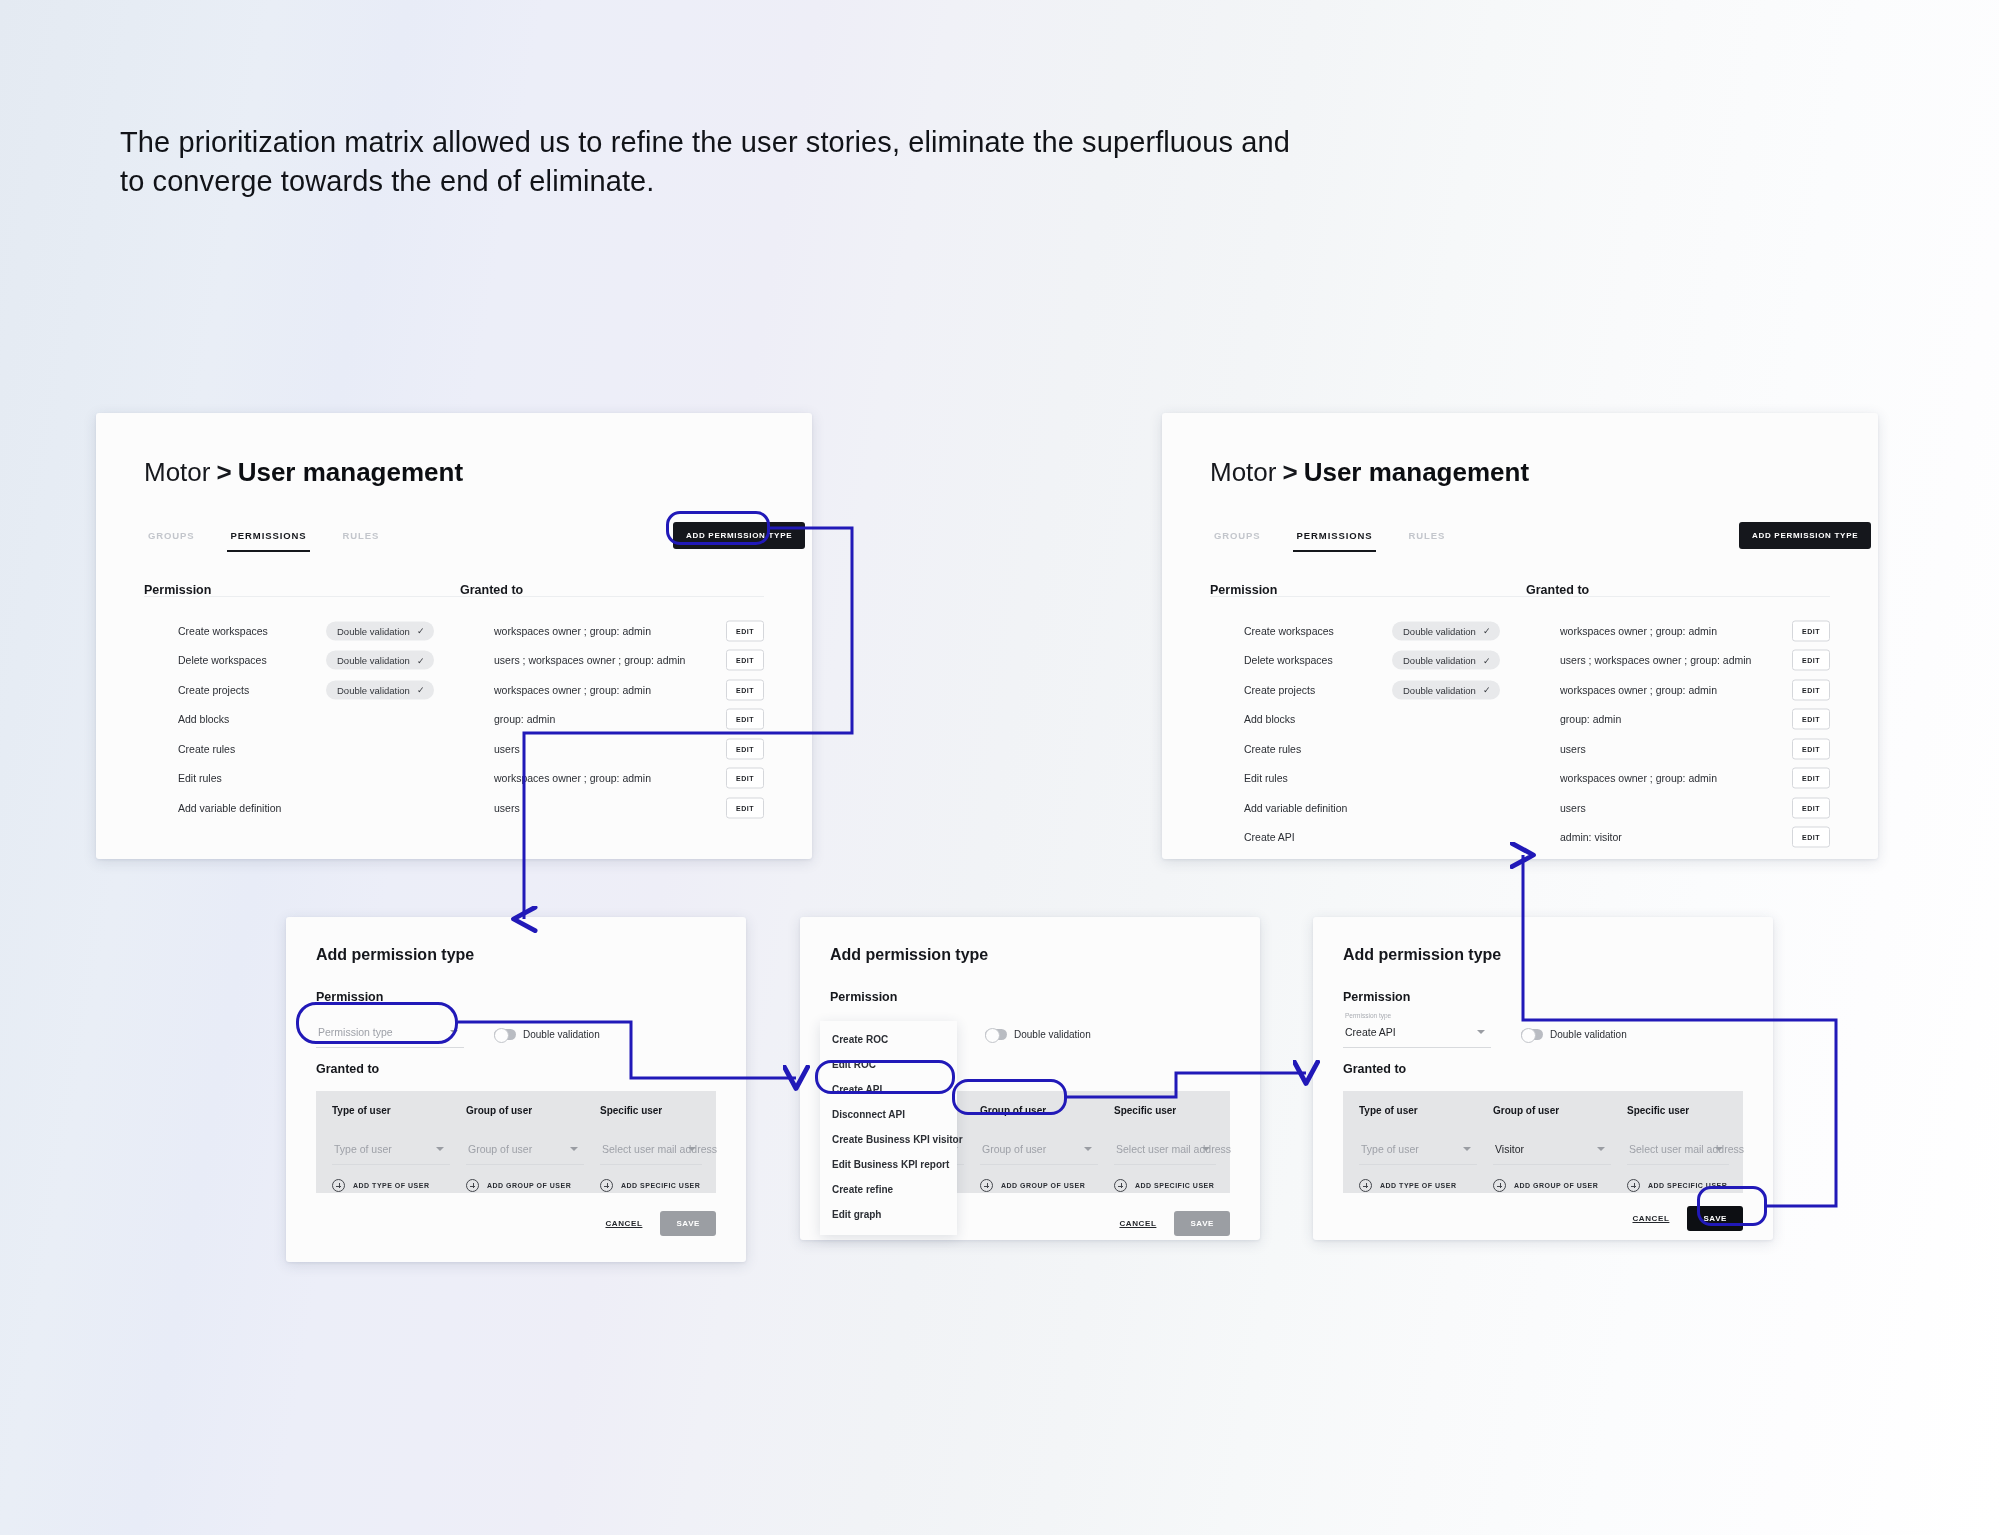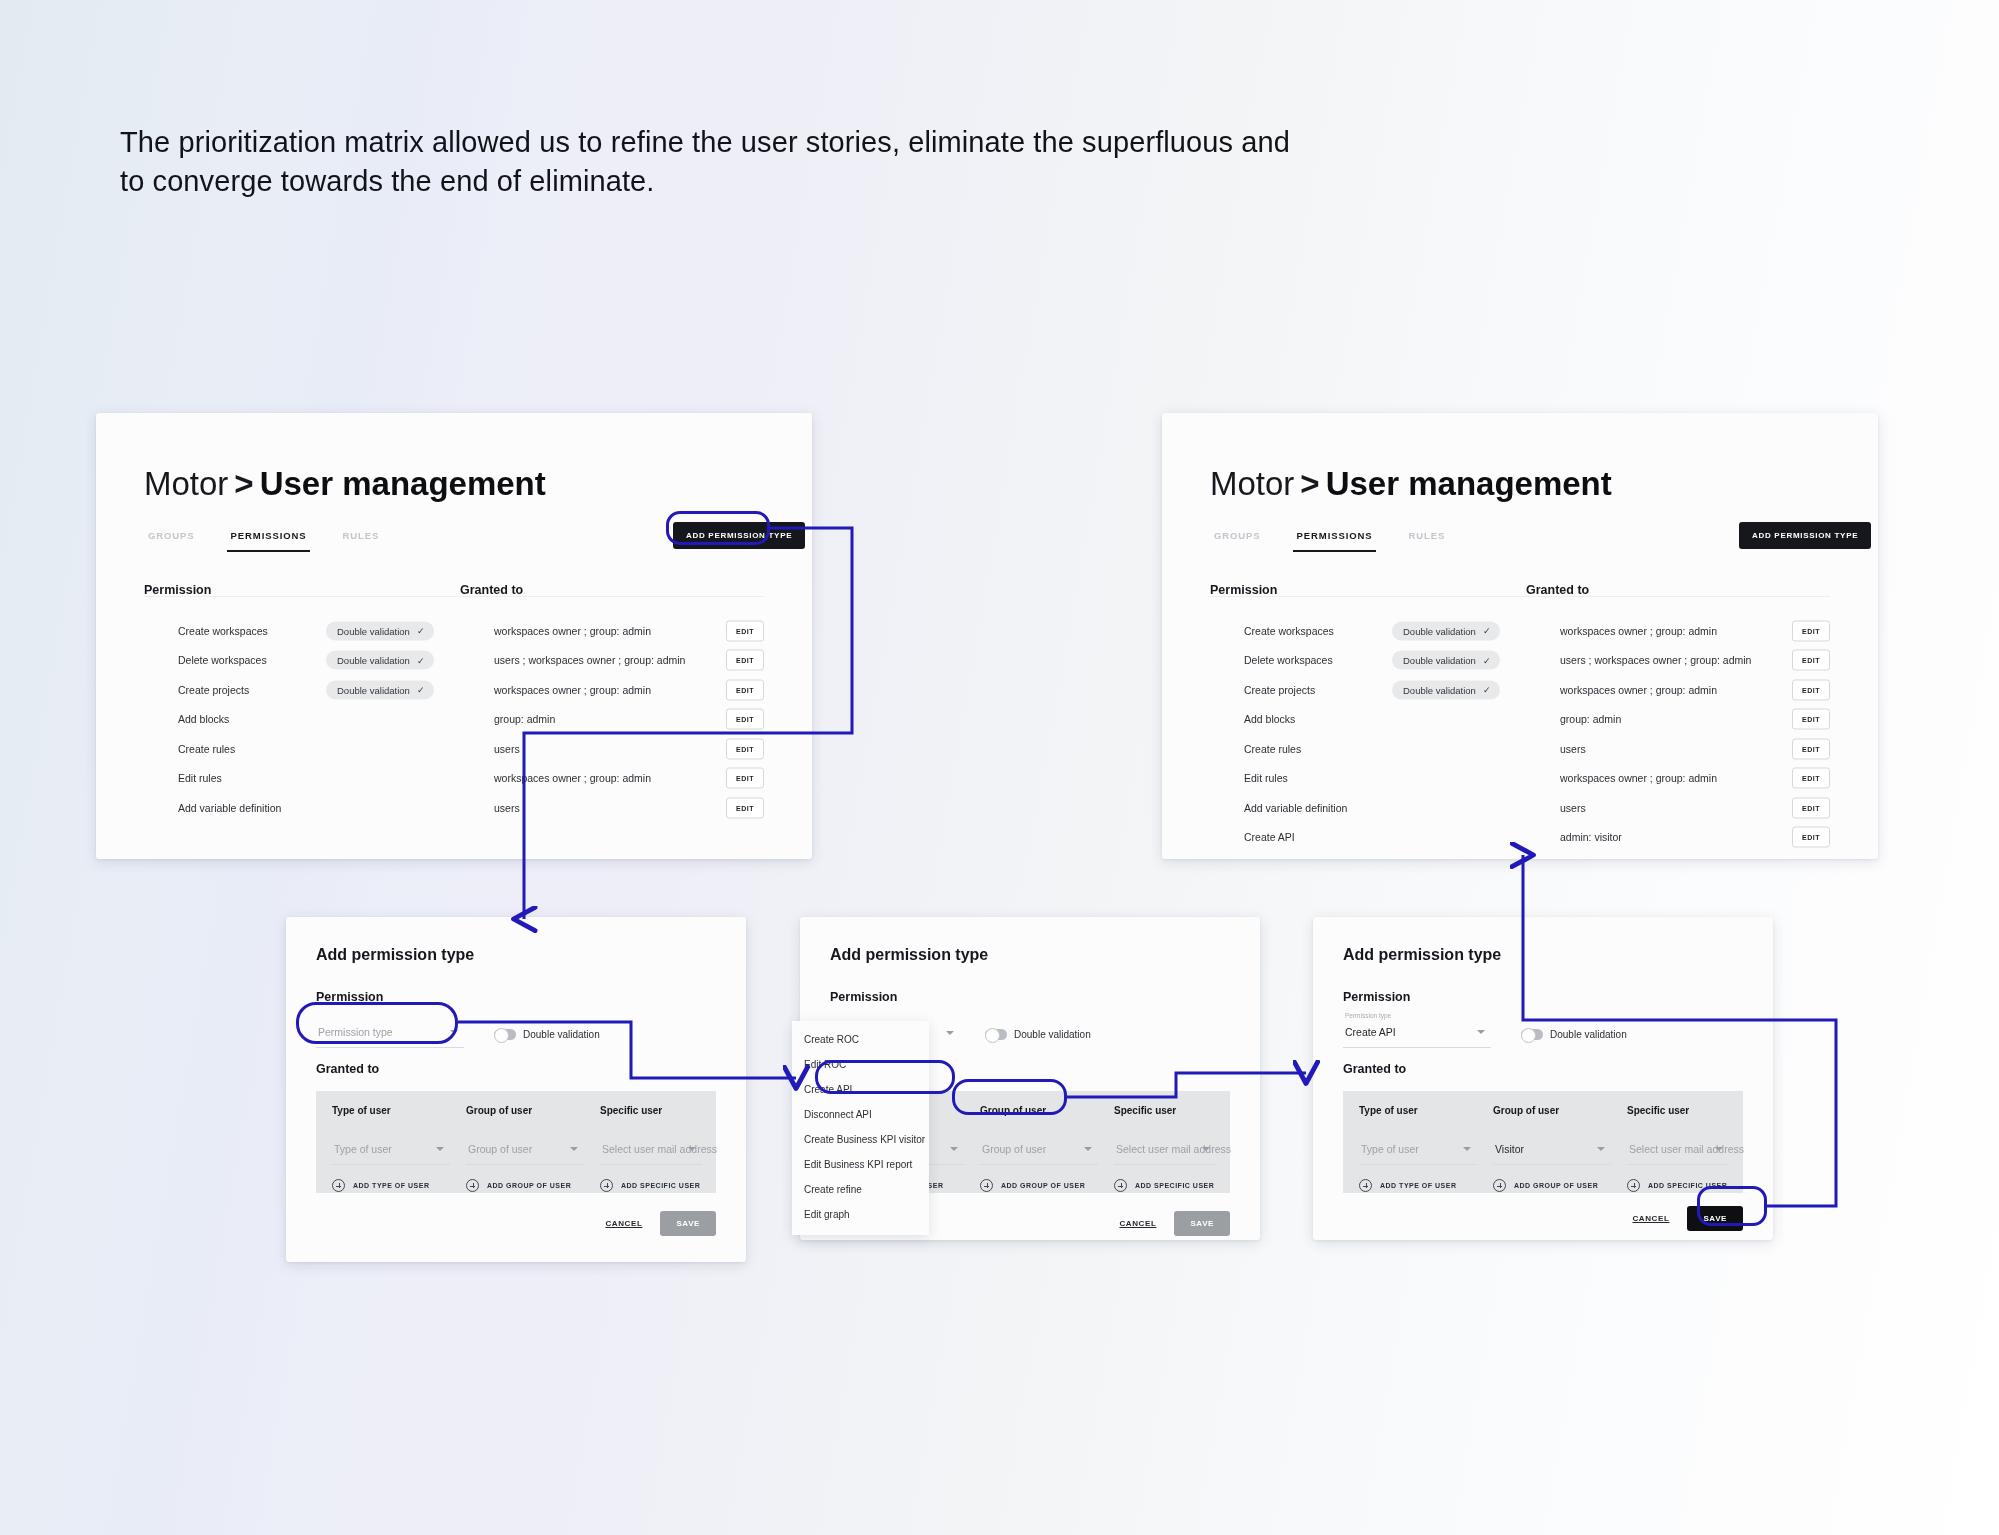--- a/index.html
+++ b/index.html
@@ -51,22 +51,22 @@
     position: absolute;
     background: #fcfcfc;
     border-radius: 3px;
     box-shadow: 0 3px 14px rgba(40,55,85,.13), 0 1px 3px rgba(40,55,85,.08);
     z-index: 2;
   }
 
   
   .screen { padding: 0; }
   .breadcrumb {
-    position: absolute; left: 48px; top: 52px;
-    font-size: 33px; color: #111;
+    position: absolute; left: 48px; top: 44px;
+    font-size: 26px; color: #111;
     white-space: nowrap;
   }
   .bc-root { font-weight: 400; color: #16181d; }
   .bc-sep  { font-weight: 700; color: #16181d; margin: 0 6px; }
   .bc-leaf { font-weight: 700; color: #0c0e12; }
 
   .tabs {
     position: absolute; left: 48px; top: 117px;
     display: flex; gap: 28px; align-items: flex-start;
   }
@@ -502,21 +502,21 @@
       </div>
     </div>
   </div>
 
   <div class="m-actions" style="right:30px; top:294px;">
     <button class="cancel">CANCEL</button>
     <button class="save">SAVE</button>
   </div>
 </div>
 
-<div class="dropdown" style="left:792px; top:1021px;">
+<div class="dropdown" style="left:820px; top:1021px;font-weight:bold;">
   <div class="ditem">Create ROC</div>
   <div class="ditem">Edit ROC</div>
   <div class="ditem">Create API</div>
   <div class="ditem">Disconnect API</div>
   <div class="ditem">Create Business KPI visitor</div>
   <div class="ditem">Edit Business KPI report</div>
   <div class="ditem">Create refine</div>
   <div class="ditem">Edit graph</div>
 </div>
 

